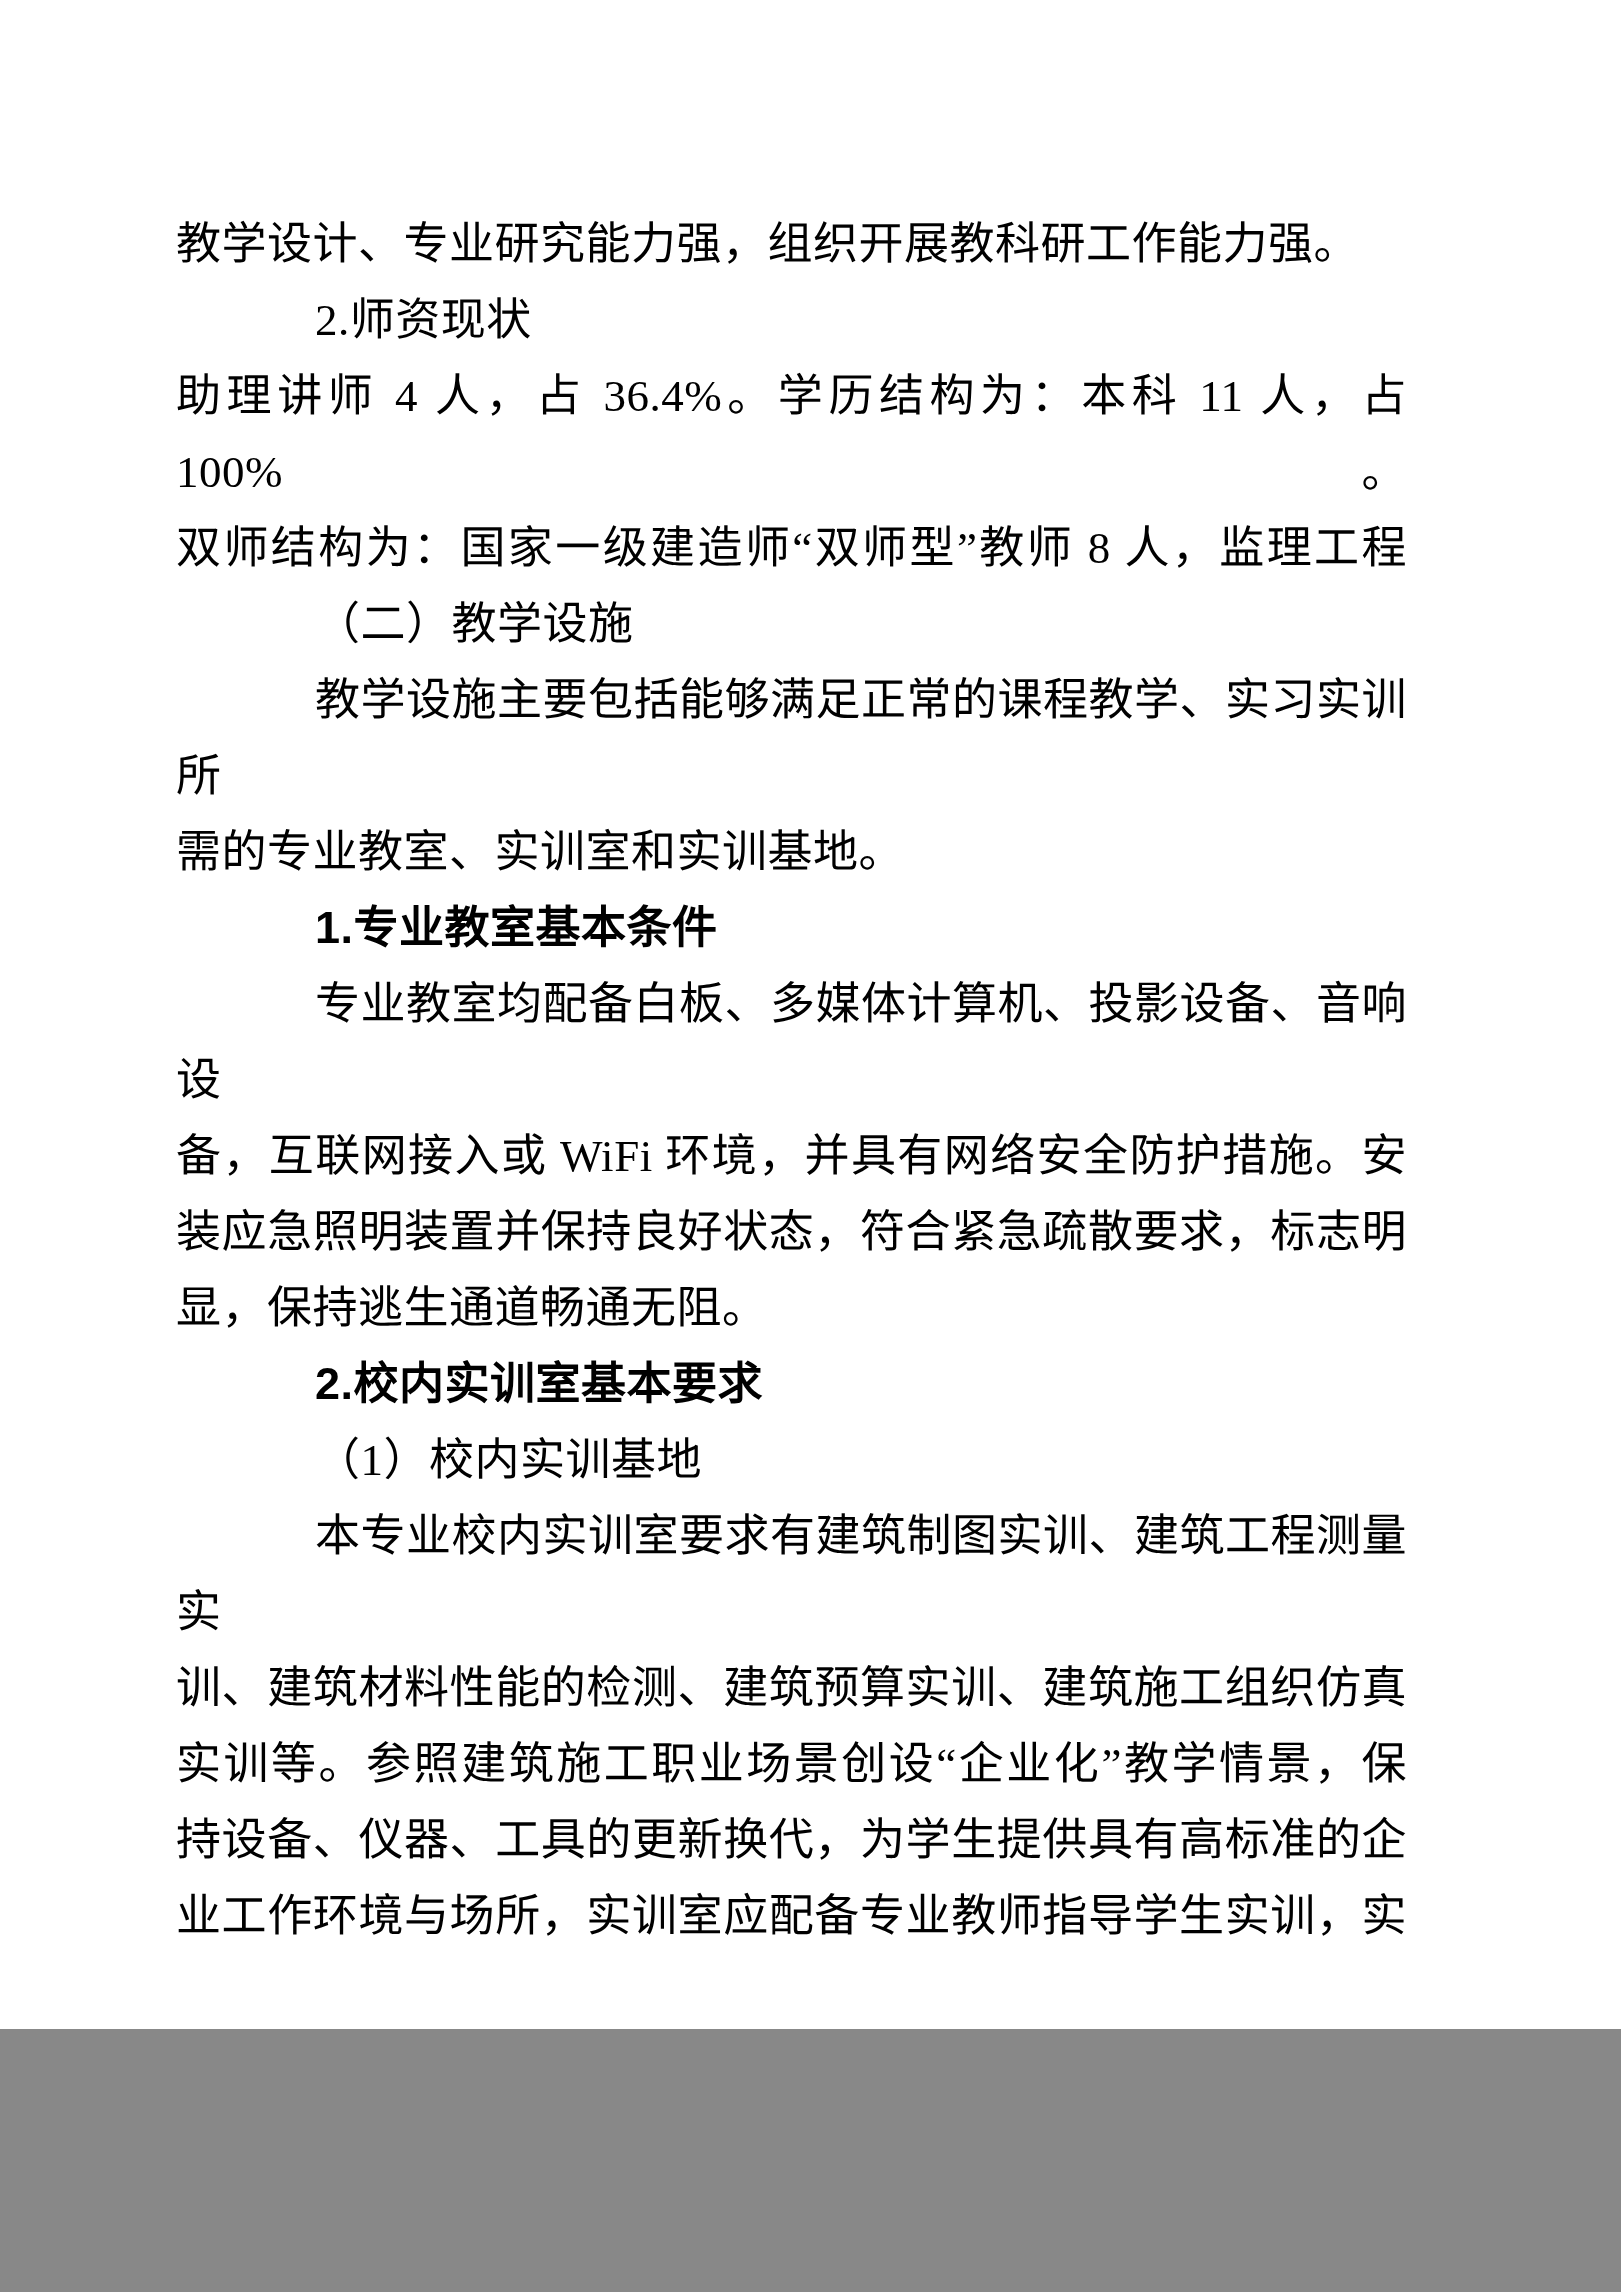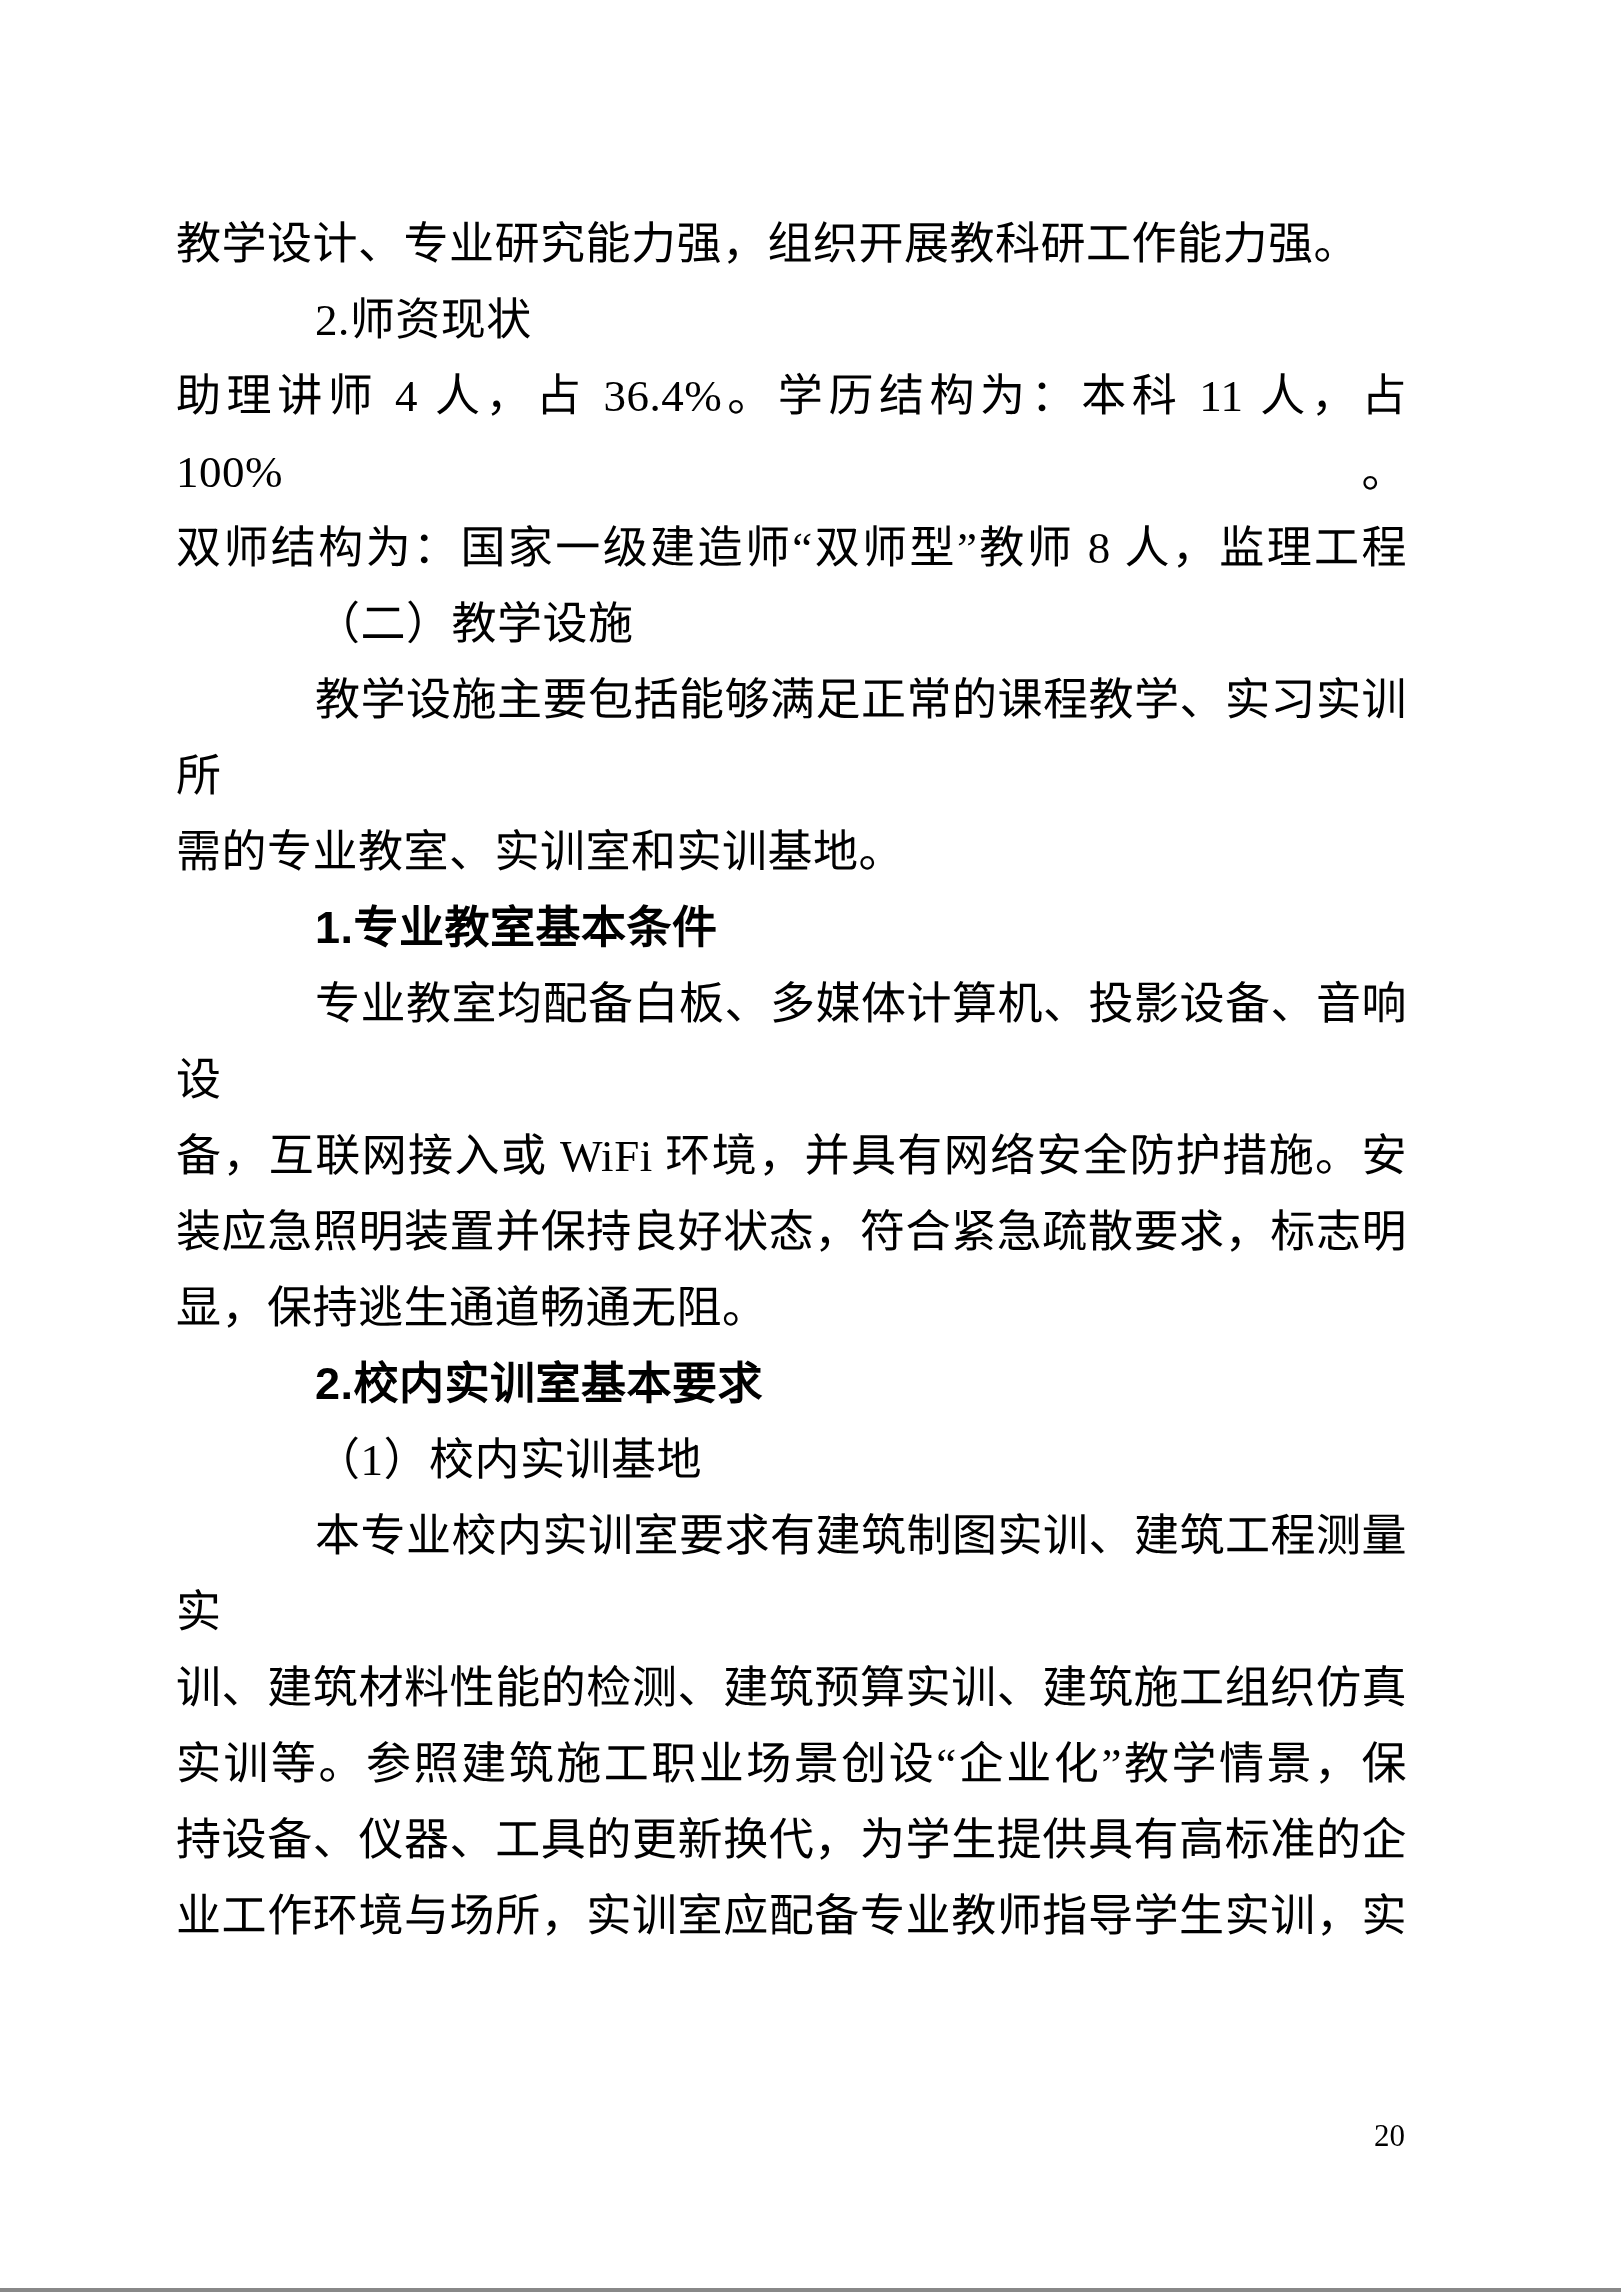--- a/index.html
+++ b/index.html
@@ -3,21 +3,21 @@
 <meta charset="utf-8">
 <style>
   html, body {
     margin: 0;
     padding: 0;
     background: #888;
   }
   .page {
     position: relative;
     width: 1621px;
-    height: 2288px;
+    height: 2029px;
     margin: 0 auto;
     background: #ffffff;
     color: #000000;
     overflow: hidden;
     text-decoration: underline;
   }
   .doc-body {
     position: absolute;
     left: 176px;
     top: 206px;

